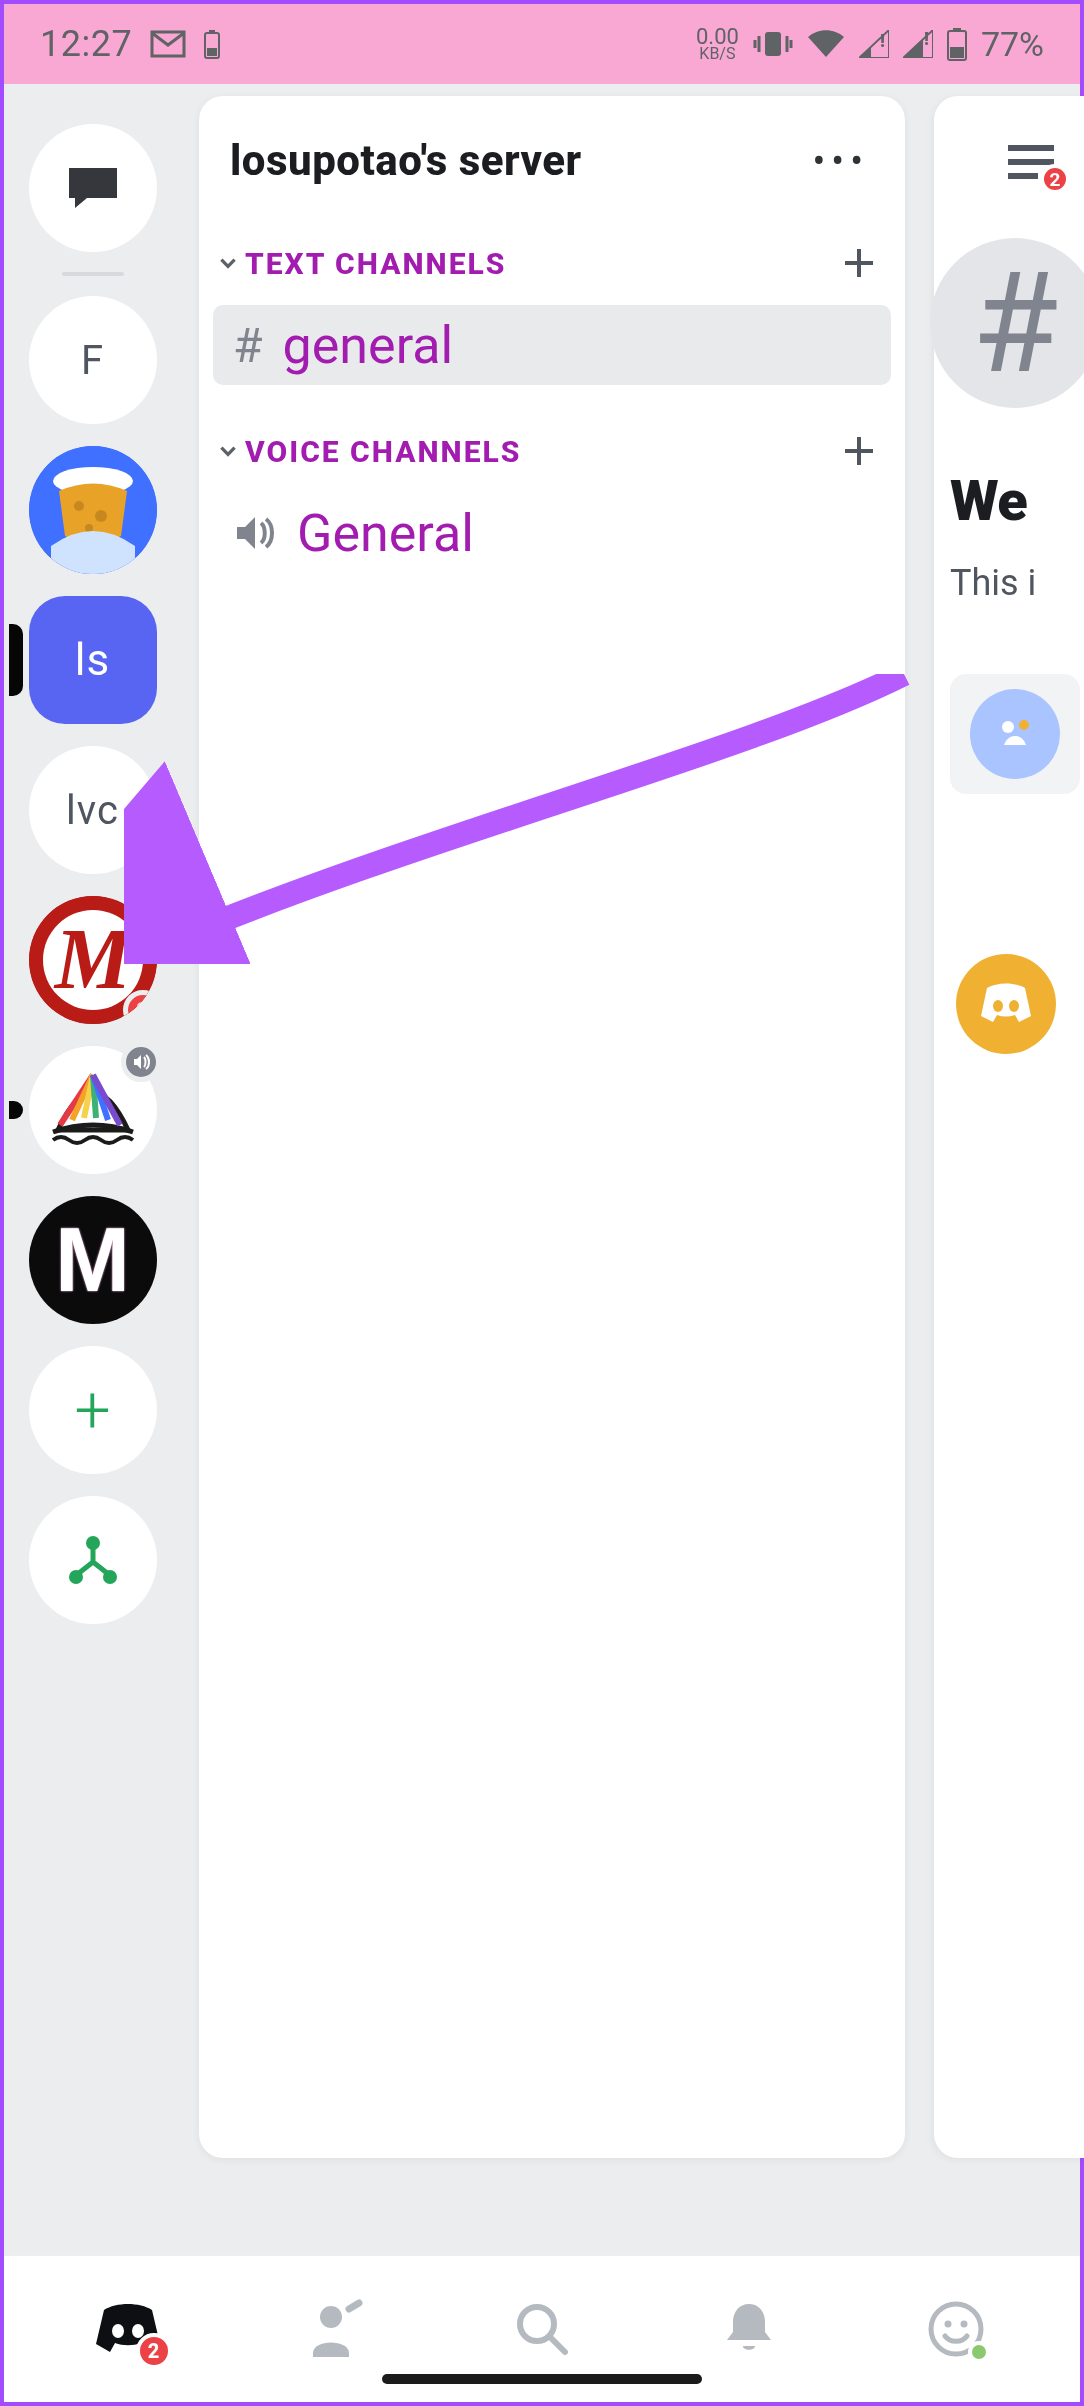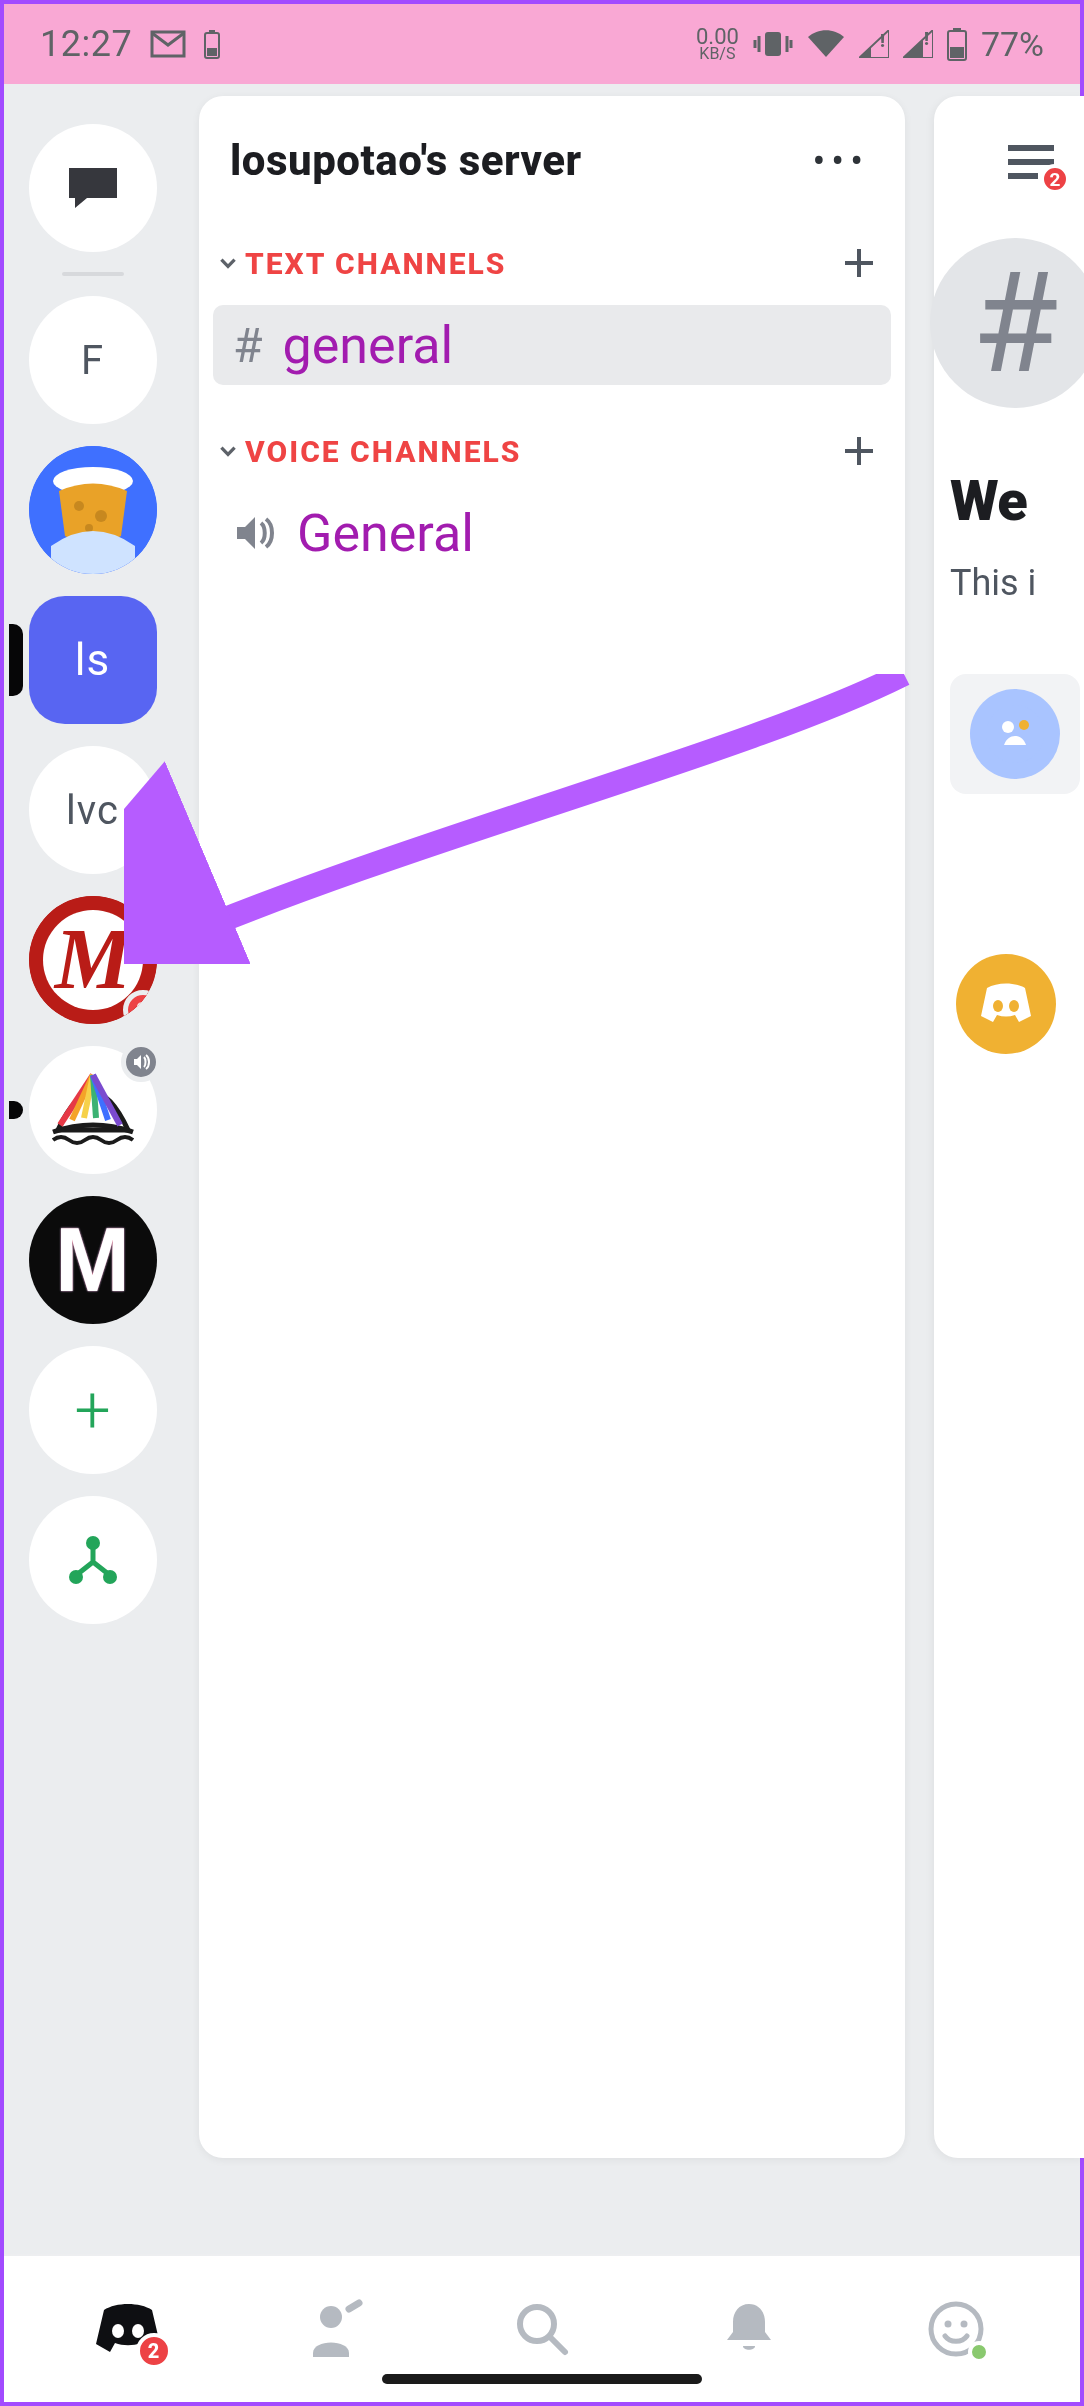--- a/index.html
+++ b/index.html
@@ -78,21 +78,21 @@
   .cp-title{font-size:42px;font-weight:800;color:#1c1d21;letter-spacing:0.5px;}
   .cp-more{margin-left:auto;color:#2e3338;font-size:38px;letter-spacing:6px;}
   .cp-invite{
     margin:24px 36px 20px 36px;height:92px;border-radius:12px;background:#80848e;
     display:flex;align-items:center;justify-content:center;gap:20px;color:#fff;font-size:38px;font-weight:700;
   }
   .cp-invite svg{display:block}
 
   .cp-section-hdr{display:flex;align-items:center;padding:38px 26px 14px 18px;color:#5d6269;}
   .cp-chevron{width:22px;height:22px;margin-right:6px;}
-  .cp-section-label{font-size:30px;font-weight:800;letter-spacing:2px;color:#ef4444;}
+  .cp-section-label{font-size:30px;font-weight:800;letter-spacing:2px;color:#a21caf;}
   .cp-add{margin-left:auto;width:40px;height:40px;display:flex;align-items:center;justify-content:center;color:#4f5660;}
   .cp-add svg{display:block}
 
   .cp-channel{
     margin:8px 14px; height:80px; border-radius:10px;
     display:flex;align-items:center;gap:20px;padding:0 20px;color:#4f5660;font-size:40px;
   }
   .cp-channel.selected{background:#e9eaec;}
   .cp-hash{font-size:48px;font-weight:400;color:#80848e;}
   .cp-voice-icon svg{display:block}

